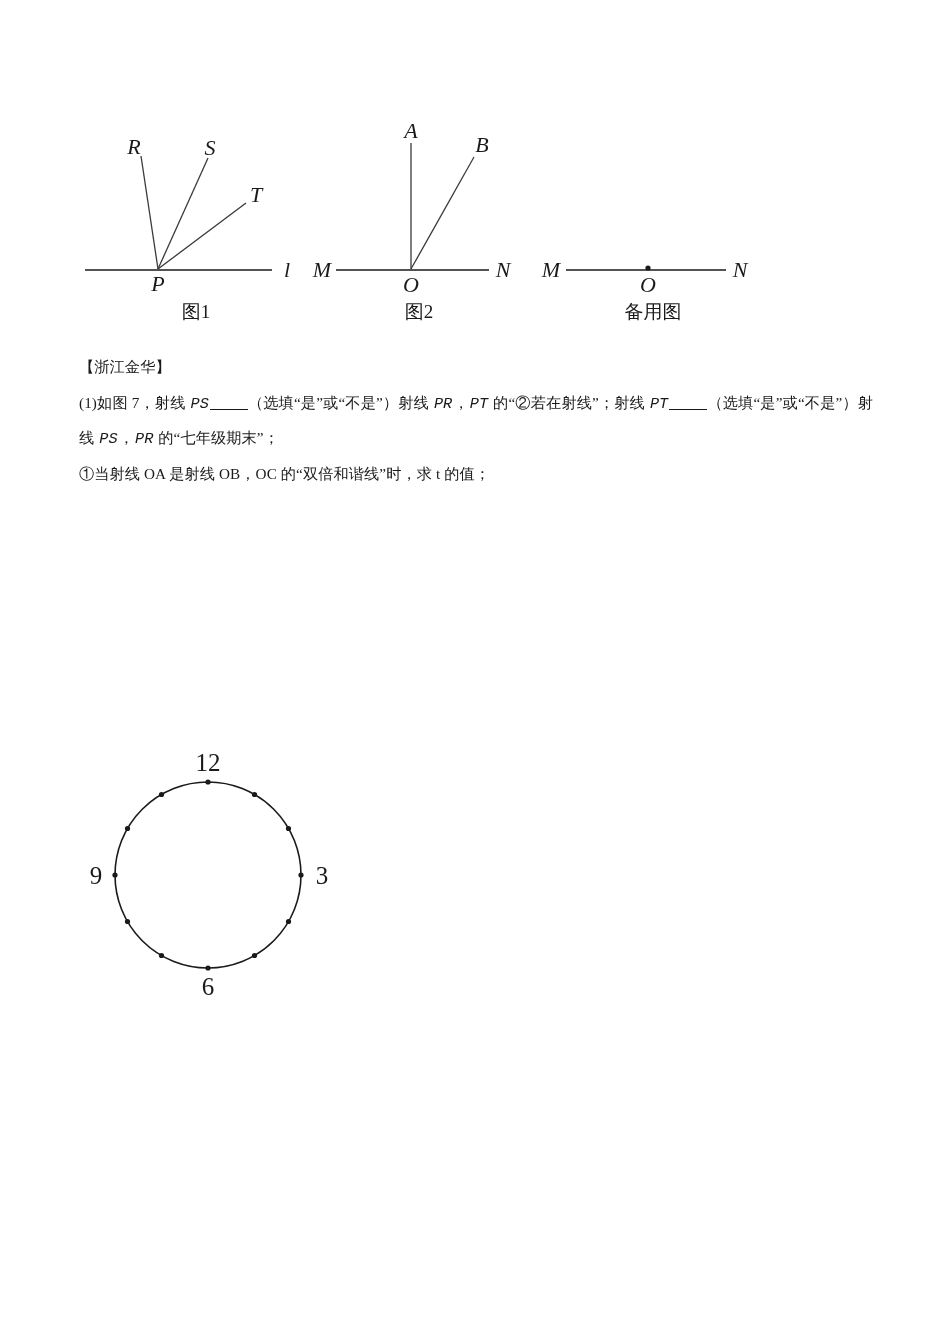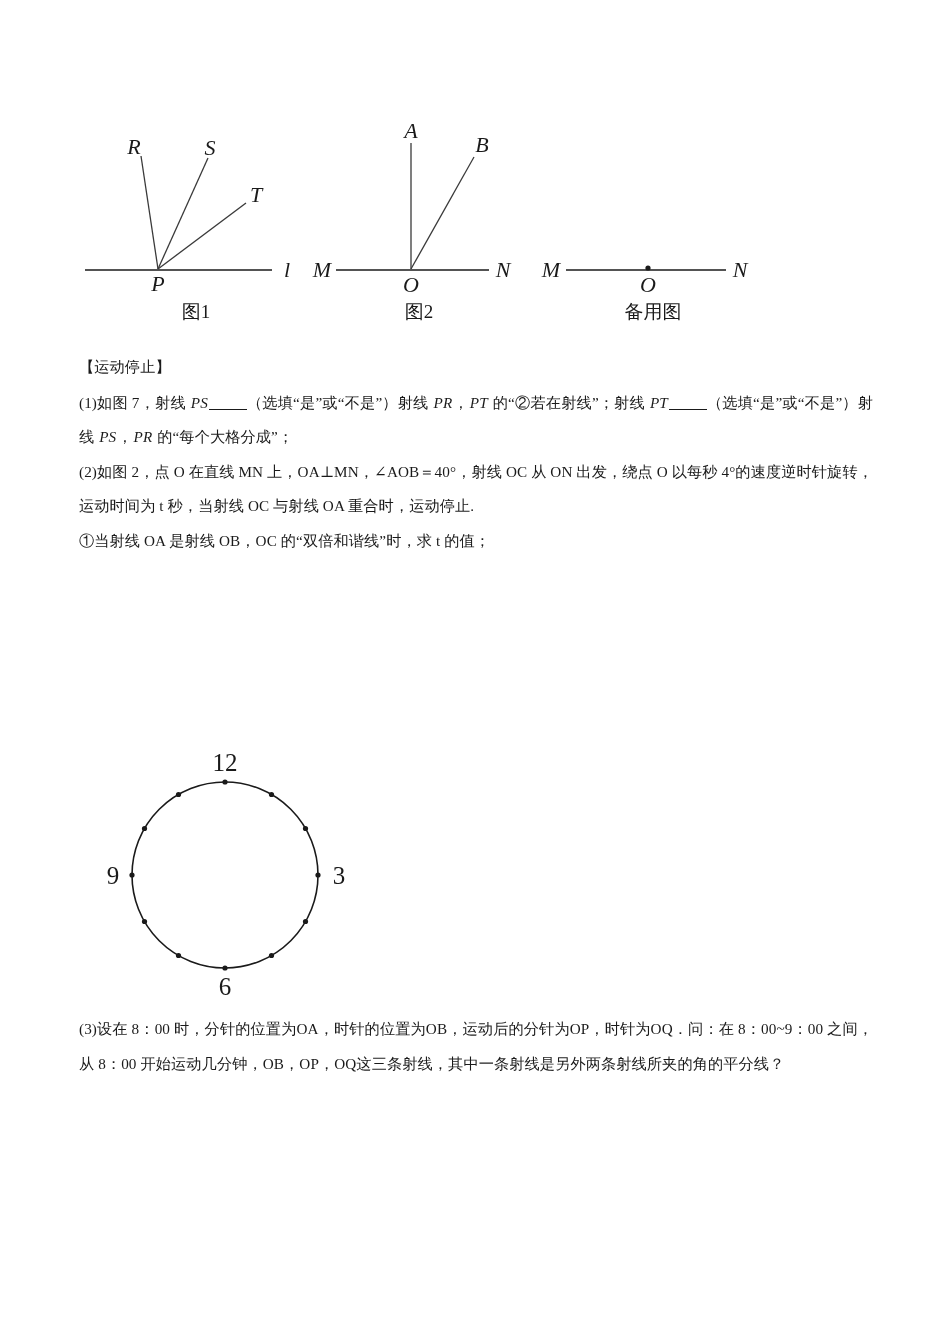--- a/index.html
+++ b/index.html
@@ -40,34 +40,34 @@
     font-size: 15.2px;
     line-height: 34.5px;
     text-align: justify;
     text-justify: inter-ideograph;
     margin: 0;
     letter-spacing: 0.1px;
   }
   .para.heading { margin-bottom: 1px; }
   .it {
     font-style: italic;
-    font-family: Liberation Serif, serif;
+    font-family: Liberation Mono, monospace;
     padding: 0 1px;
   }
   .blank {
     display: inline-block;
     width: 38px;
     border-bottom: 1.4px solid #1a1a1a;
     vertical-align: -2px;
   }
 
   
   .clock-wrap {
     position: absolute;
-    left: 96px;
+    left: 79px;
     top: 752px;
     width: 300px;
     height: 252px;
   }
   .clock-svg { display: block; }
 
   .tail-text {
     position: absolute;
     left: 79px;
     top: 1012px;
@@ -120,25 +120,24 @@
         <text x="551" y="181" font-family="Liberation Serif, serif" font-style="italic" font-size="22" text-anchor="middle" fill="#1a1a1a">M</text>
         <text x="740" y="181" font-family="Liberation Serif, serif" font-style="italic" font-size="22" text-anchor="middle" fill="#1a1a1a">N</text>
         <text x="648" y="196" font-family="Liberation Serif, serif" font-style="italic" font-size="22" text-anchor="middle" fill="#1a1a1a">O</text>
         <text x="653" y="222" font-family="Liberation Serif, serif" font-size="19" text-anchor="middle" fill="#1a1a1a">备用图</text>
       </g>
     </svg>
   </div>
 
   <div class="body-text">
 
-    <p class="para heading">【运动停止】</p>
+    <p class="para heading">【浙江金华】</p>
 
-    <p class="para"><span>(1)如图 7，射线 </span><span class="it">PS</span><span class="blank"></span><span>（选填“是”或“不是”）射线 </span><span class="it">PR</span><span>，</span><span class="it">PT</span><span> 的“②若在射线”；射线 </span><span class="it">PT</span><span class="blank"></span><span>（选填“是”或“不是”）射线 </span><span class="it">PS</span><span>，</span><span class="it">PR</span><span> 的“每个大格分成”；</span></p>
+    <p class="para"><span>(1)如图 7，射线 </span><span class="it">PS</span><span class="blank"></span><span>（选填“是”或“不是”）射线 </span><span class="it">PR</span><span>，</span><span class="it">PT</span><span> 的“②若在射线”；射线 </span><span class="it">PT</span><span class="blank"></span><span>（选填“是”或“不是”）射线 </span><span class="it">PS</span><span>，</span><span class="it">PR</span><span> 的“七年级期末”；</span></p>
 
-    <p class="para">(2)如图 2，点 O 在直线 MN 上，OA⊥MN，∠AOB＝40°，射线 OC 从 ON 出发，绕点 O 以每秒 4°的速度逆时针旋转，运动时间为 t 秒，当射线 OC 与射线 OA 重合时，运动停止.</p>
 
     <p class="para">①当射线 OA 是射线 OB，OC 的“双倍和谐线”时，求 t 的值；</p>
 
 
   </div>
 
   <div class="clock-wrap">
     <svg class="clock-svg" width="300" height="252" viewBox="0 0 300 252" xmlns="http://www.w3.org/2000/svg">
 
       <circle cx="129" cy="123" r="93" fill="none" stroke="#1a1a1a" stroke-width="1.6"></circle>
@@ -159,16 +158,15 @@
       </g>
 
       <text x="129" y="19" font-family="Liberation Serif, serif" font-size="25" text-anchor="middle" fill="#1a1a1a">12</text>
       <text x="243" y="132" font-family="Liberation Serif, serif" font-size="25" text-anchor="middle" fill="#1a1a1a">3</text>
       <text x="129" y="243" font-family="Liberation Serif, serif" font-size="25" text-anchor="middle" fill="#1a1a1a">6</text>
       <text x="17" y="132" font-family="Liberation Serif, serif" font-size="25" text-anchor="middle" fill="#1a1a1a">9</text>
     </svg>
   </div>
 
   <div class="tail-text">
-    <p class="para">(3)设在 8：00 时，分针的位置为OA，时针的位置为OB，运动后的分针为OP，时针为OQ．问：在 8：00~9：00 之间，从 8：00 开始运动几分钟，OB，OP，OQ这三条射线，其中一条射线是另外两条射线所夹的角的平分线？</p>
   </div>
 
 </div>
 
 </body></html>

